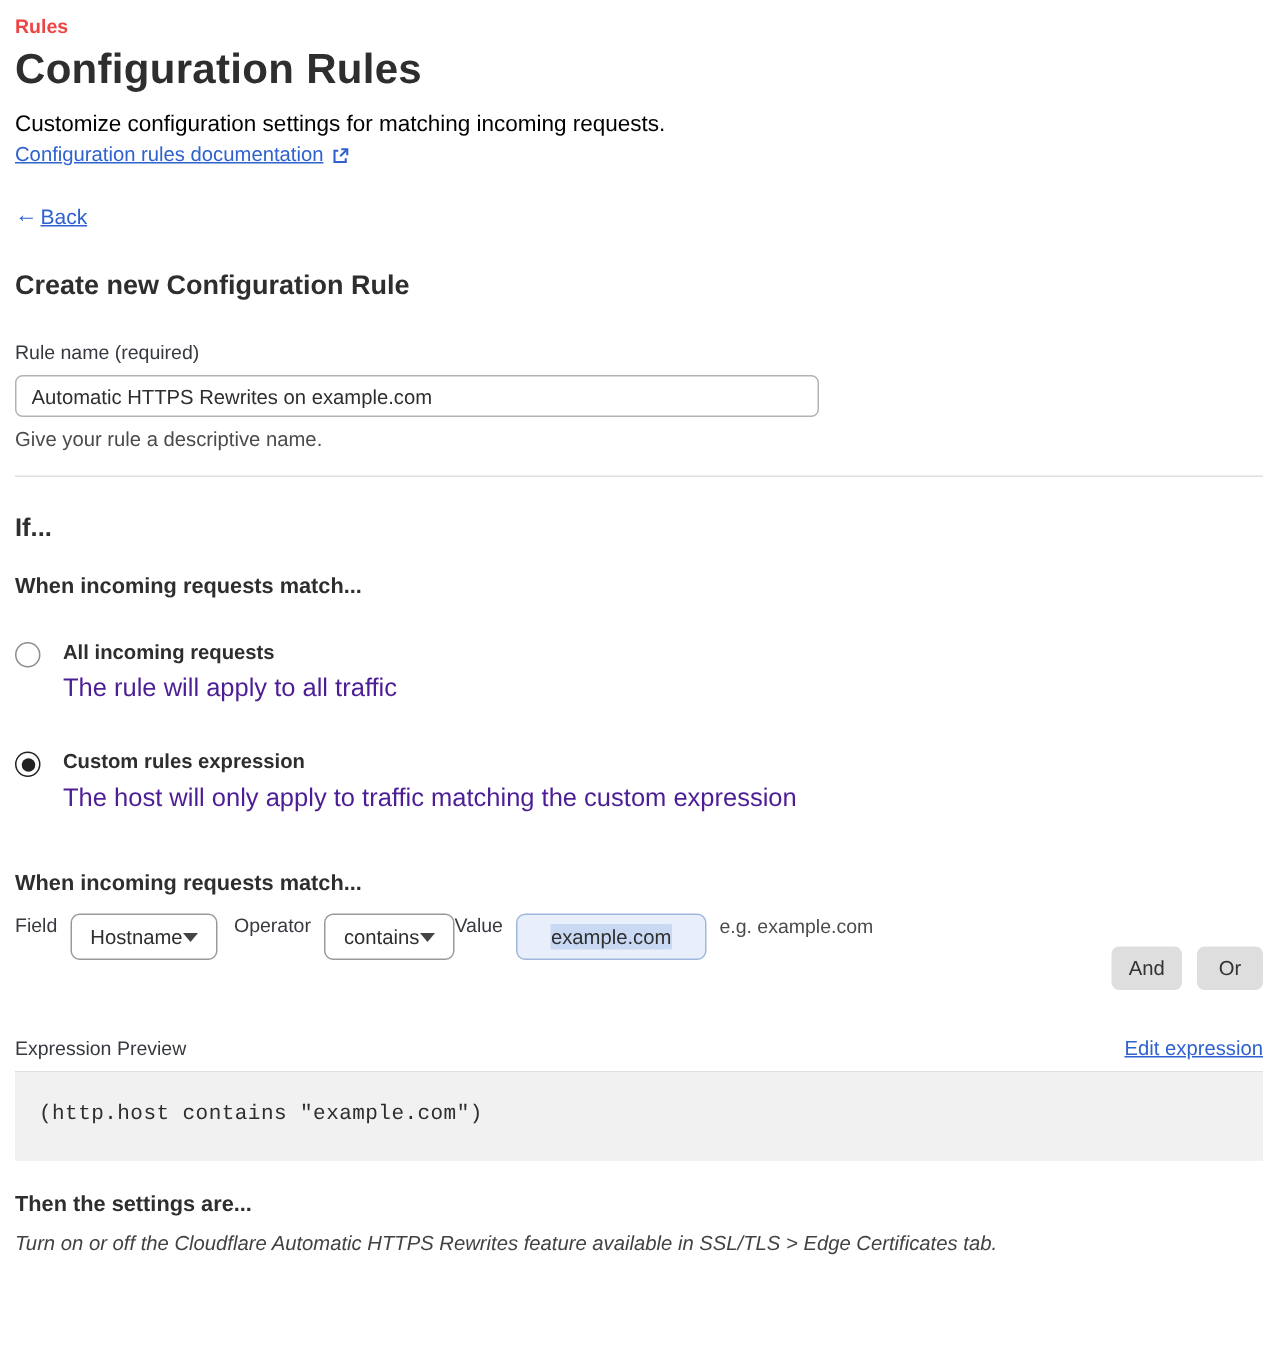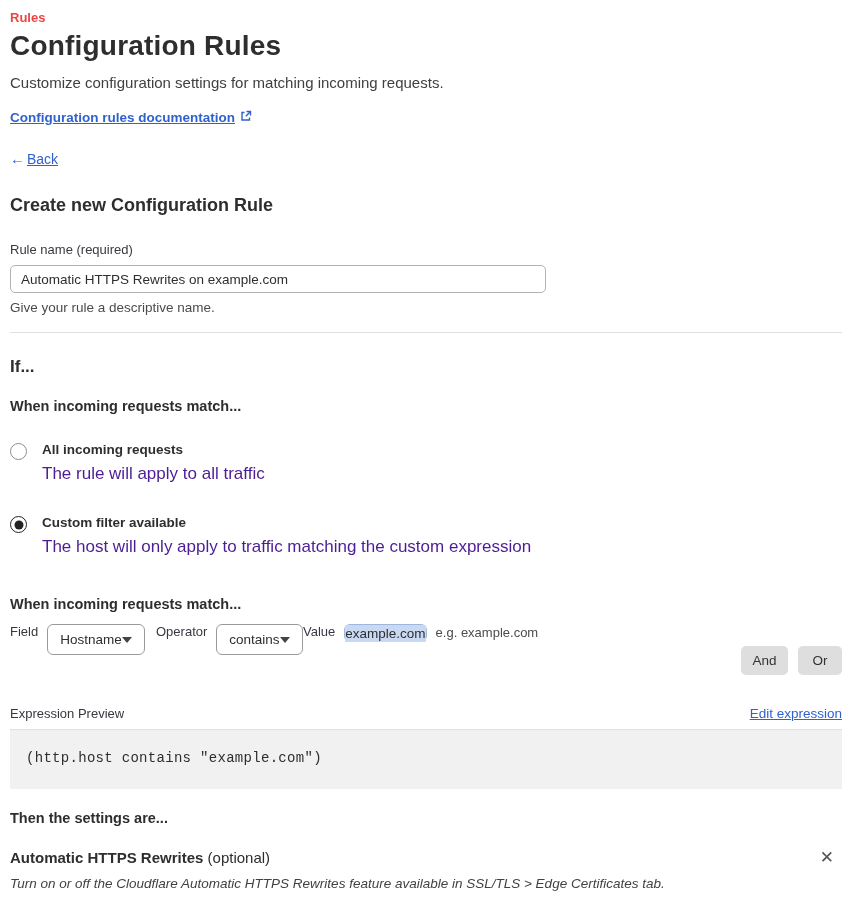--- a/index.html
+++ b/index.html
@@ -8,24 +8,24 @@
     width: 852px; height: 906px;
     font-family: "Liberation Sans", sans-serif;
     color: #36393f;
     overflow: hidden;
   }
   .page { padding: 10px 10px 0 10px; }
 
   
   .breadcrumb { font-size: 13px; font-weight: 600; color: #ef4444; }
   .page-title { font-size: 28px; font-weight: 700; color: #2e2e2e; margin-top: 5px; letter-spacing: .2px; }
-  .subtitle { font-size: 15px; color: #404040; margin-top: 12px; }
+  .subtitle { font-size: 15px; color: #000000; margin-top: 12px; }
 
   a.link, .link { color: #2f62cf; text-decoration: underline; cursor: pointer; }
-  .doc-link-row { margin-top: 19px; font-size: 13.5px; display: flex; align-items: flex-start; gap: 5px; font-weight: bold; }
+  .doc-link-row { margin-top: 4px; font-size: 13.5px; display: flex; align-items: flex-end; gap: 5px; }
   .ext-icon svg { display: block; }
 
   .back-row { margin-top: 25px; font-size: 14px; display: flex; align-items: center; }
   .back-arrow { color: #2f62cf; text-decoration: none; margin-right: 2px; font-size: 15px; }
 
   .create-heading { margin-top: 28px; font-size: 18px; font-weight: 700; color: #2e2e2e; }
 
   .field-label { font-size: 13px; color: #36393f; }
   .rule-name-label { margin-top: 26px; }
   .text-input {
@@ -71,23 +71,23 @@
     background: #fff; display: flex; align-items: center;
     justify-content: space-between; padding: 12px 12px;
     font-size: 13.5px; color: #2e2e2e; cursor: pointer;
   }
   .chevron {
     width: 0; height: 0;
     border-left: 5px solid transparent; border-right: 5px solid transparent;
     border-top: 6px solid #444;
   }
   .value-input {
-    height: 18px; border: 1px solid #9fb7dd; border-radius: 6px;
+    height: 31px; border: 1px solid #9fb7dd; border-radius: 6px;
     background: #e8effb; display: flex; align-items: center;
-    padding: 0 0; font-size: 13.5px; color: #2e2e2e; cursor: text;
+    padding: 0 22px; font-size: 13.5px; color: #2e2e2e; cursor: text;
   }
   .value-selection { background: #c9d9f3; border-radius: 1px; padding: 1px 0; }
   .eg-text { font-size: 13px; color: #4b4b4b; margin-top: 1px; }
   .and-or-btn {
     margin-top: 22px; height: 29px;
     background: #dedede; border: none; border-radius: 5px;
     font-family: "Liberation Sans", sans-serif;
     font-size: 13.5px; color: #333; cursor: pointer; font-weight: 500;
   }
   .and-btn { width: 47px; margin-left: 3px; }
@@ -155,21 +155,21 @@
     <span class="radio-circle"></span>
     <div>
       <div class="radio-label">All incoming requests</div>
       <div class="radio-desc">The rule will apply to all traffic</div>
     </div>
   </div>
 
   <div class="radio-option">
     <span class="radio-circle selected"></span>
     <div>
-      <div class="radio-label">Custom filter available</div>
+      <div class="radio-label">Custom rules expression</div>
       <div class="radio-desc">The host will only apply to traffic matching the custom expression</div>
     </div>
   </div>
 
   <div class="match-heading match-heading-2">When incoming requests match...</div>
 
   <div class="filter-row">
     <div class="filter-col col-field">
       <div class="field-label">Field</div>
       <div class="select-box">
@@ -197,21 +197,15 @@
 
   <div class="expr-row">
     <span class="expr-label">Expression Preview</span>
     <span class="link expr-edit">Edit expression</span>
   </div>
   <hr class="divider expr-divider">
   <div class="code-block">(http.host contains "example.com")</div>
 
   <div class="then-heading">Then the settings are...</div>
 
-  <div class="setting-header">
-    <div class="setting-title">
-      <b>Automatic HTTPS Rewrites</b><span class="setting-optional"> (optional)</span>
-    </div>
-    <span class="close-icon">✕</span>
-  </div>
   <div class="setting-desc">Turn on or off the Cloudflare Automatic HTTPS Rewrites feature available in SSL/TLS &gt; Edge Certificates tab.</div>
 
 </div>
 
 </body></html>

